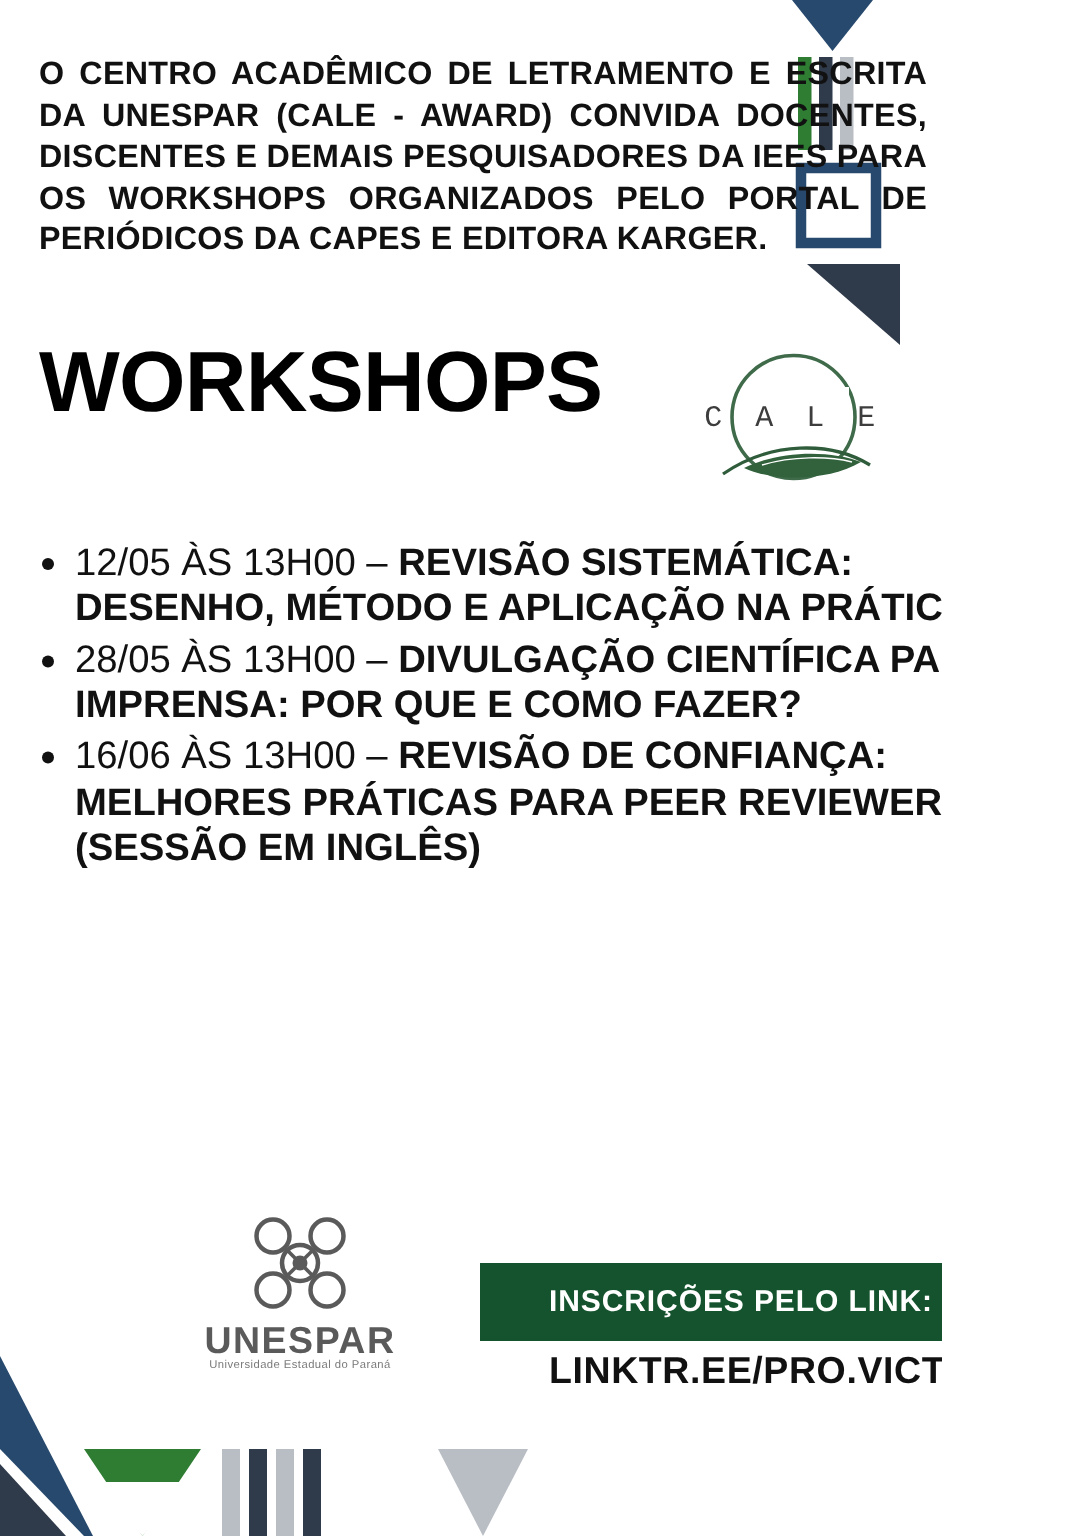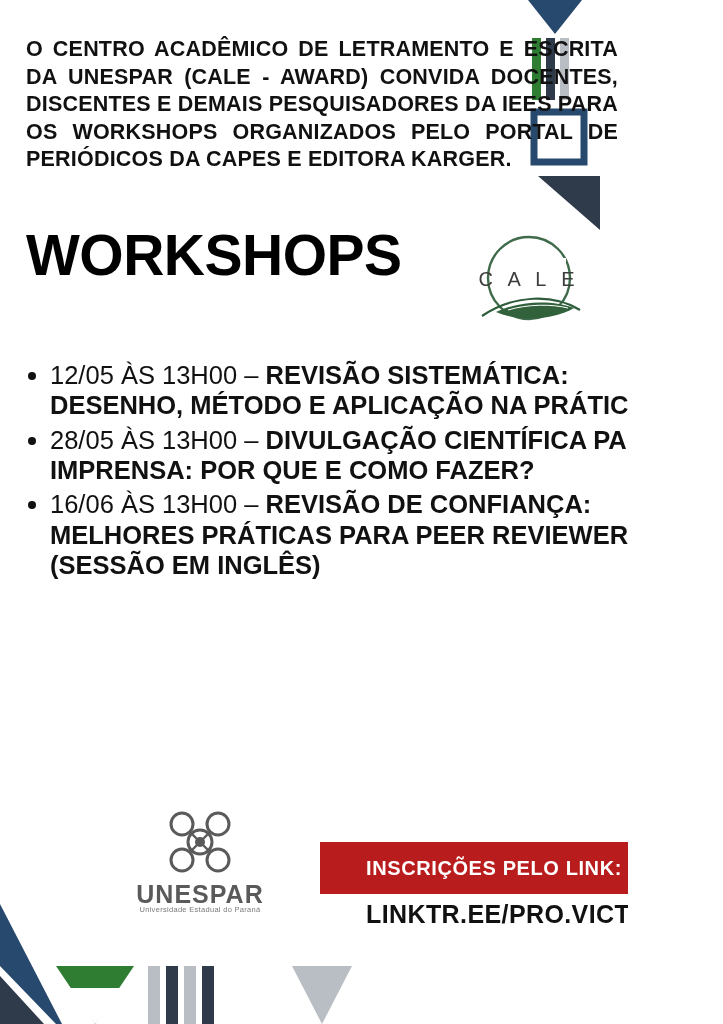--- a/index.html
+++ b/index.html
@@ -53,21 +53,21 @@
     width: 134px; height: 110px;
   }
   .cale-logo .cale-word {
     position: absolute;
     left: 0; top: 40px;
     width: 134px;
     text-align: center;
     font-size: 20px;
     letter-spacing: 5px;
     color: #3d3d3d;
-    font-family: Liberation Sans, sans-serif;
+    font-family: Liberation Mono, monospace;
   }
 
   
   .list {
     position: absolute;
     left: 18px; top: 360px;
     width: 680px;
     list-style: none;
   }
   .list li {
@@ -110,21 +110,21 @@
     font-size: 7.5px;
     letter-spacing: .3px;
     color: #7a7a7a;
   }
 
   
   .cta-box {
     position: absolute;
     left: 320px; top: 842px;
     width: 348px; height: 52px;
-    background: #b91c1c;
+    background: #14532d;
     display: flex; align-items: center; justify-content: center;
   }
   .cta-box span {
     color: #ffffff;
     font-size: 20px;
     font-weight: bold;
     letter-spacing: .6px;
     text-transform: uppercase;
   }
   .cta-link {

